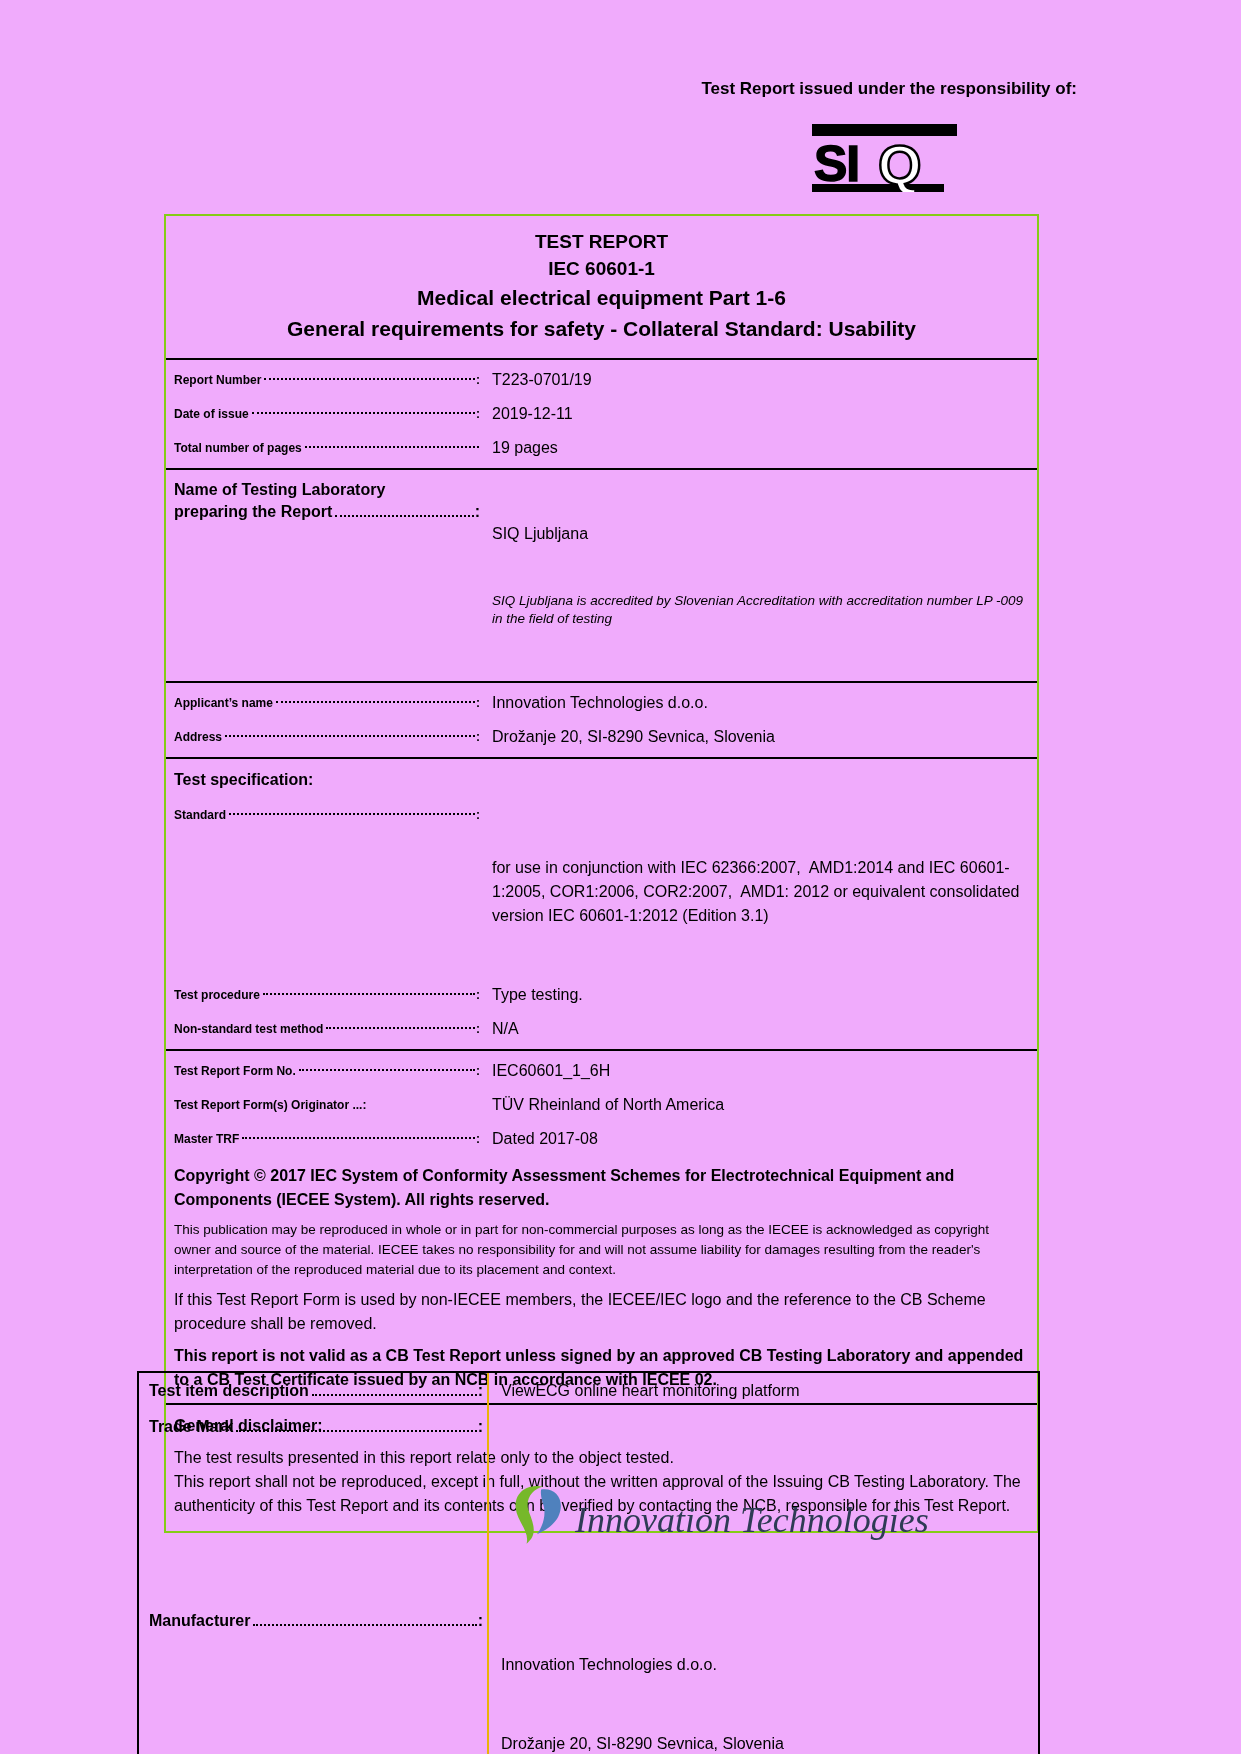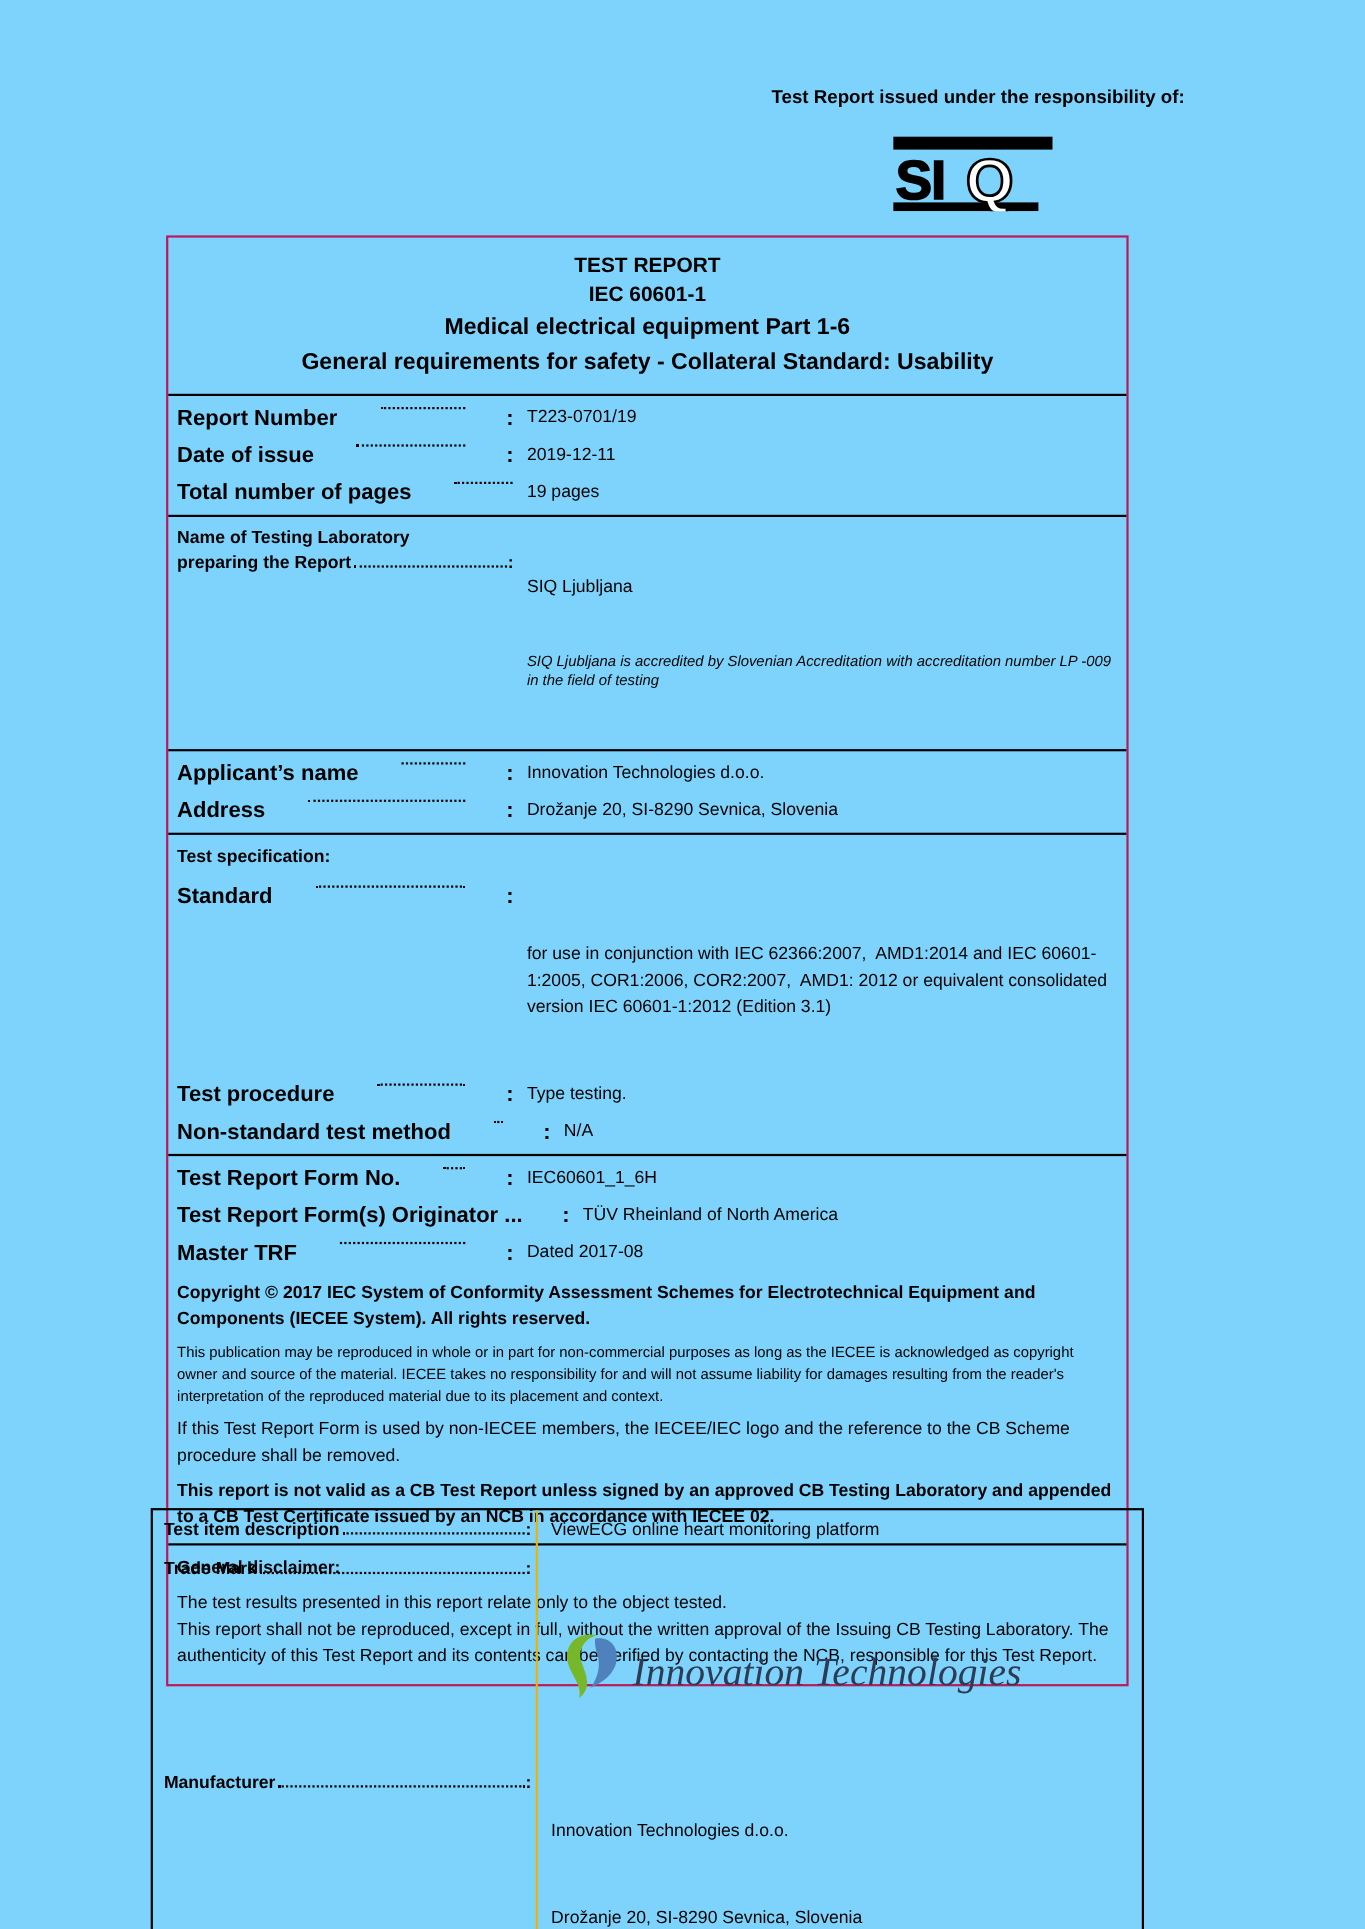--- a/index.html
+++ b/index.html
@@ -1,35 +1,35 @@
 <!DOCTYPE html>
 <html><head>
 <meta charset="utf-8">
 <style>
   html,body{margin:0;padding:0;background:#e8e8e8;}
-  .page{position:relative;width:1241px;height:1754px;background:#7dd3fc;color:#000;
+  .page{position:relative;width:1241px;height:1754px;background:#f0abfc;color:#000;
         font-family:"Liberation Sans","DejaVu Sans",sans-serif;overflow:hidden;}
 
   
   .hdr{position:absolute;top:79px;right:164px;font-weight:bold;font-size:17px;}
 
   
   .siq{position:absolute;top:124px;left:812px;width:145px;height:80px;}
 
   
-  .main-box{position:absolute;top:214px;left:151px;width:871px;border:2px solid #be185d;}
+  .main-box{position:absolute;top:214px;left:164px;width:871px;border:2px solid #84cc16;}
   .main-box section{border-top:2px solid #000;padding:3px 8px;}
   .main-box section:first-child{border-top:none;}
 
   .title-sec{text-align:center;font-weight:bold;padding:12px 10px 14px !important;}
   .t1{font-size:19px;line-height:27px;}
   .t2{font-size:21px;line-height:31px;}
 
   .row{display:flex;align-items:flex-start;padding:6px 0;}
-  .lbl{flex:0 0 306px;display:flex;align-items:flex-start;font-weight:bold;font-size:20px;line-height:22px;gap:36px;}
+  .lbl{flex:0 0 306px;display:flex;align-items:center;font-weight:bold;font-size:12px;line-height:22px;}
   .lbl .lt{white-space:nowrap;}
   .dots{flex:1 1 auto;min-width:8px;border-bottom:2px dotted #000;margin:0 1px 4px 3px;height:1px;}
   .colon{font-weight:bold;}
   .val{flex:1;margin-left:12px;font-size:16px;line-height:22px;white-space:pre-wrap;}
 
   .lbl2{flex:0 0 306px;font-weight:bold;font-size:16px;line-height:22px;}
   .lbl2 .second{display:flex;align-items:baseline;}
   .note{font-style:italic;font-size:13.5px;line-height:18px;margin-top:3px;white-space:pre-wrap;}
 
   .cont{margin-top:8px;line-height:24px;}

